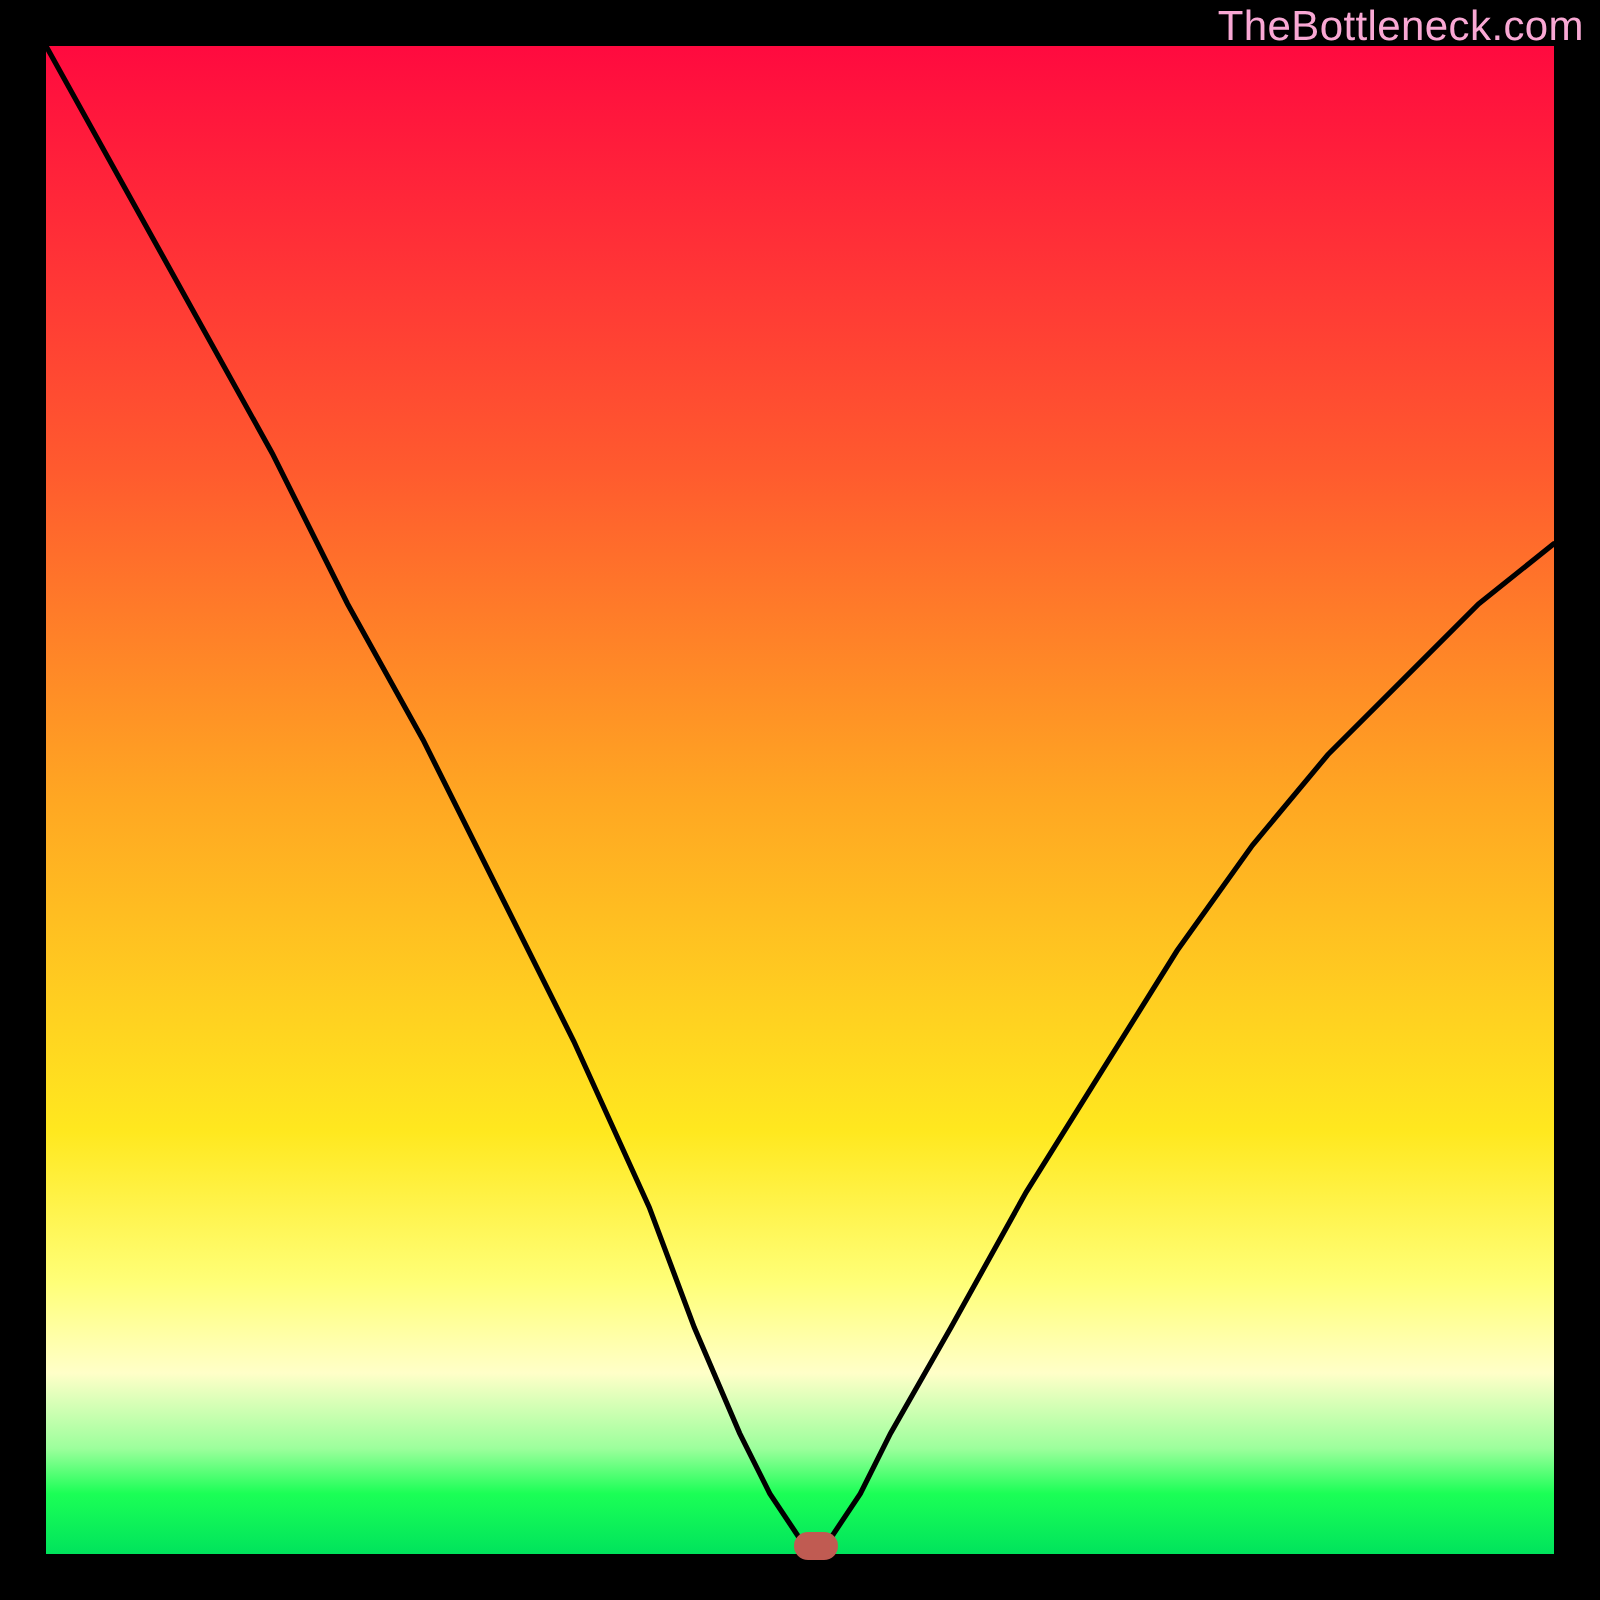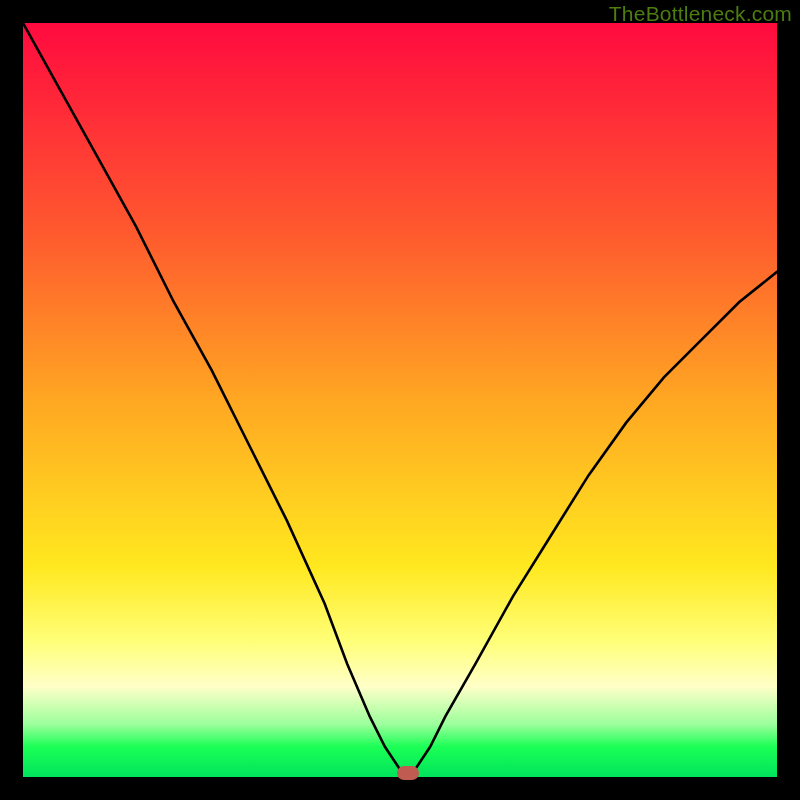--- a/index.html
+++ b/index.html
@@ -25,21 +25,21 @@
       #ffffc8 88%,
       #9cff9c 93%,
       #1bff56 96%,
       #00e35c 100%
     );
   }
   .watermark {
     position: absolute;
     top: 2px;
     right: 8px;
-    color: #4d7c0f;
+    color: #f9a8d4;
     font-size: 21px;
     font-weight: 500;
     letter-spacing: 0.2px;
     text-align: center;
   }
   svg.curve {
     position: absolute;
     left: 0;
     top: 0;
     width: 754px;

